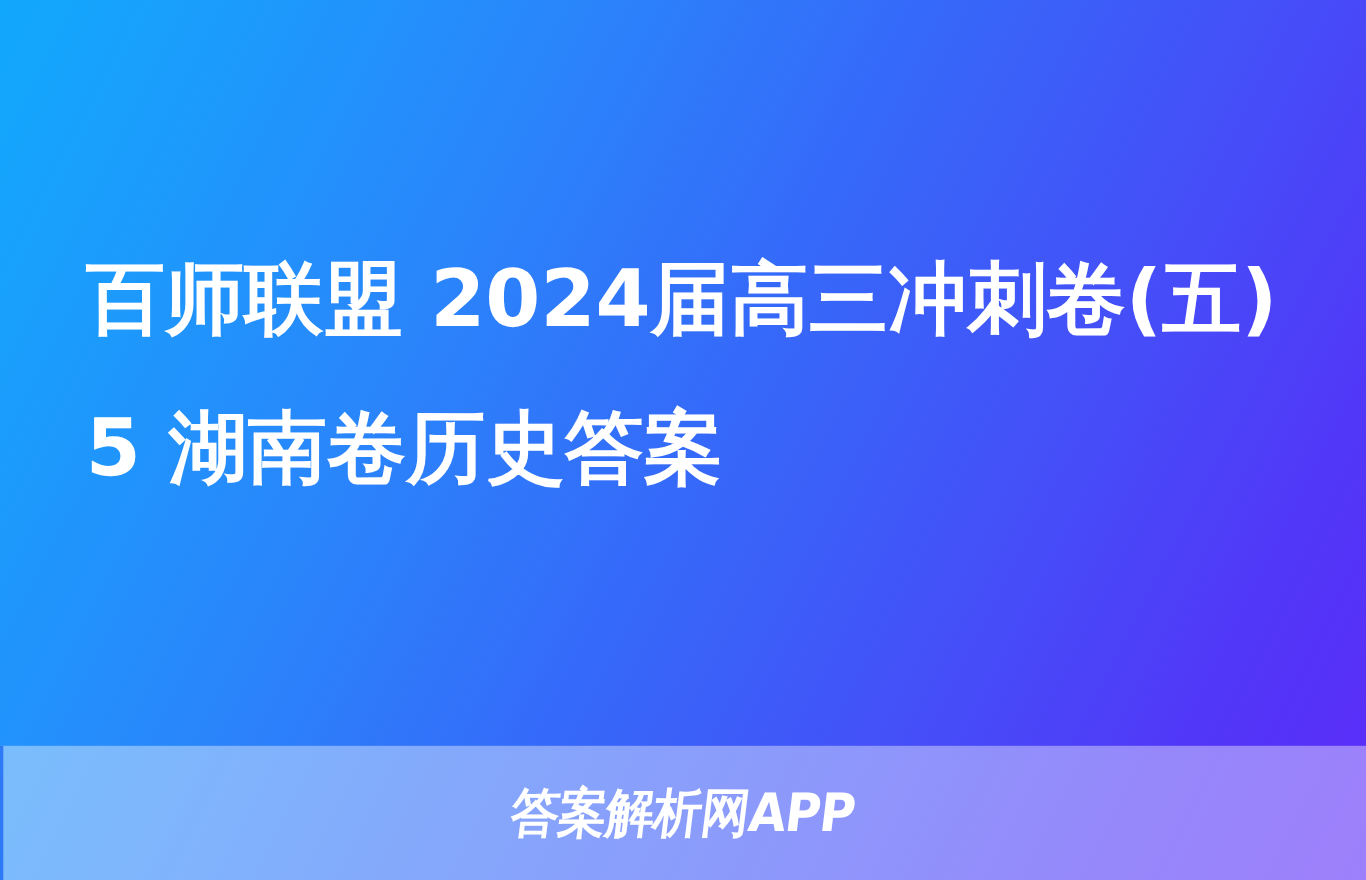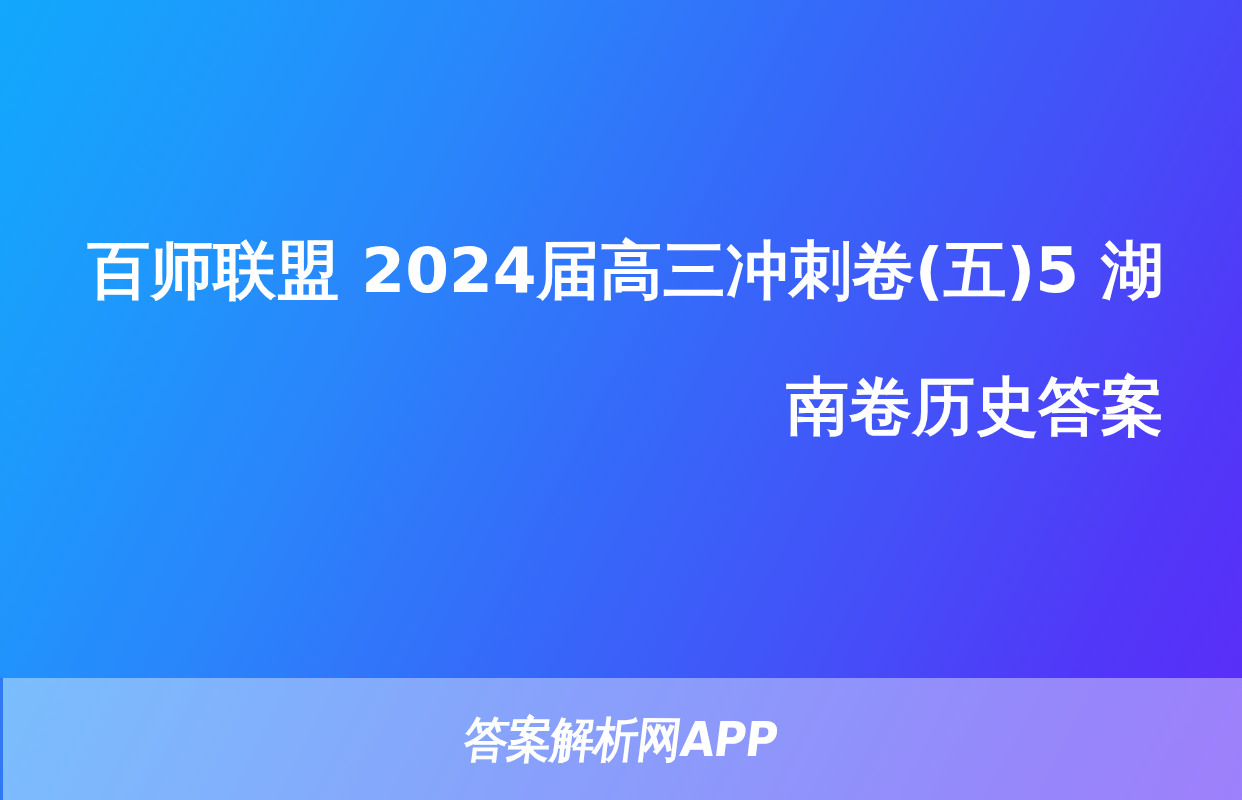--- a/index.html
+++ b/index.html
@@ -57,24 +57,24 @@
     padding: 0 78px;
     z-index: 2;
   }
 
   .hero-title {
     width: 100%;
     margin: 0;
     color: #ffffff;
     font-family: "DejaVu Sans", "Liberation Sans", sans-serif;
     font-weight: 700;
-    font-size: 63px;
+    font-size: 72px;
     line-height: 136px;
     letter-spacing: 0px;
-    text-align: right;
+    text-align: left;
     word-break: break-all;
     text-rendering: optimizeLegibility;
   }
 
   
   .footer-band {
     position: absolute;
     left: 0;
     top: 678px;
     width: 1242px;

